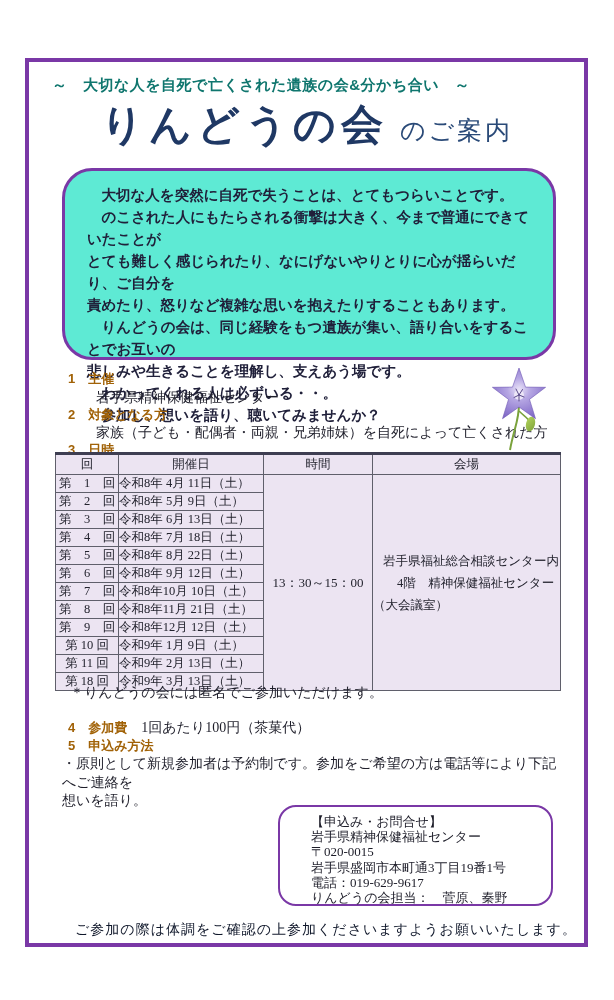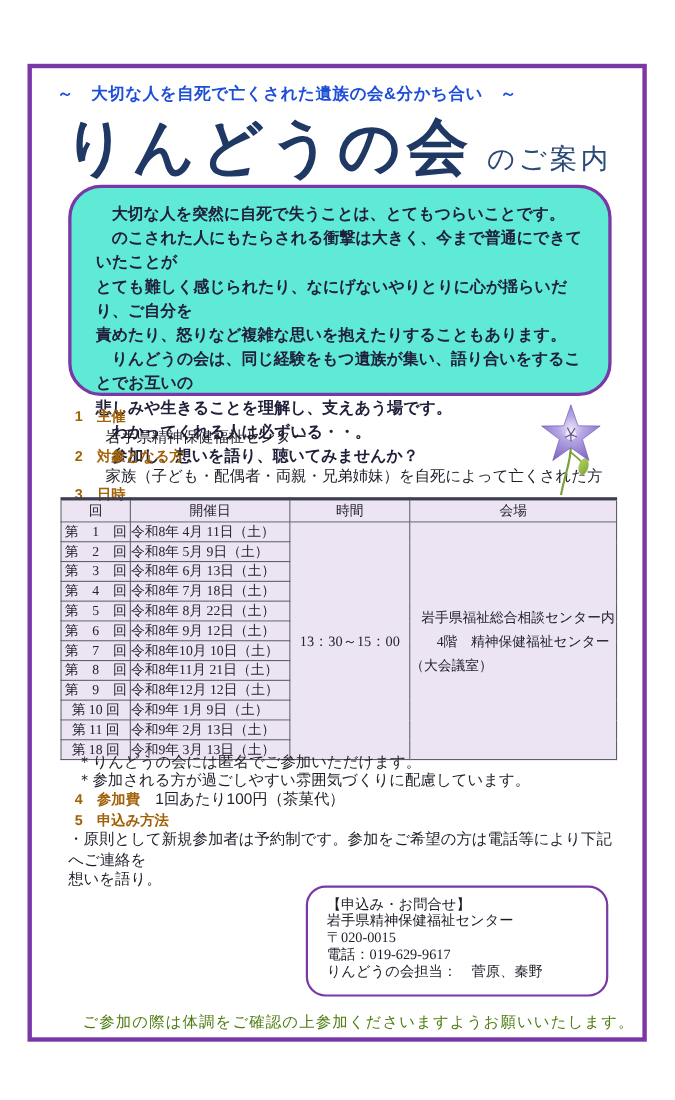--- a/index.html
+++ b/index.html
@@ -5,43 +5,43 @@
   html,body{margin:0;padding:0;background:#ffffff;}
   .page{position:relative;width:614px;height:1000px;background:#ffffff;overflow:hidden;
         font-family:"Liberation Serif","DejaVu Serif",serif;color:#1e1e2a;}
   .frame{position:absolute;left:25px;top:58px;width:563px;height:889px;
          border:4px solid #7a38a6;box-sizing:border-box;}
   .abs{position:absolute;}
 
   
   .subtitle{left:0;top:76px;width:522px;text-align:center;
             font-family:"Liberation Sans","DejaVu Sans",sans-serif;
-            font-weight:bold;font-size:15px;color:#1d4ed8;letter-spacing:.5px;}
+            font-weight:bold;font-size:15px;color:#0f766e;letter-spacing:.5px;}
   .title-row{left:0;top:97px;width:614px;text-align:center;white-space:nowrap;}
-  .title-main{font-size:56px;font-weight:600;letter-spacing:5px;color:#1f3864;}
+  .title-main{font-size:42px;font-weight:600;letter-spacing:5px;color:#1f3864;}
   .title-suffix{font-size:25px;letter-spacing:3px;color:#2a4a78;margin-left:12px;}
 
   
   .intro-box{left:62px;top:168px;width:494px;height:192px;box-sizing:border-box;
              background:#5eead4;border:3px solid #7a38a6;border-radius:30px;
              padding:13px 18px 0 22px;}
   .intro-text{margin:0;white-space:pre-line;
               font-family:"Liberation Sans","DejaVu Sans",sans-serif;
               font-weight:600;font-size:14.5px;line-height:22px;color:#20203a;}
 
   
   .sec-heading{font-family:"Liberation Sans","DejaVu Sans",sans-serif;
                font-weight:bold;font-size:13px;color:#a16207;white-space:nowrap;}
   .sec-body{font-family:"Liberation Sans","DejaVu Sans",sans-serif;
             font-size:14px;color:#1e1e2a;white-space:nowrap;}
   #s1-heading{left:68px;top:370px;} #s1-body{left:96px;top:389px;}
   #s2-heading{left:68px;top:406px;} #s2-body{left:96px;top:424px;}
   #s3-heading{left:68px;top:441px;}
   #s4-row{left:68px;top:718px;white-space:nowrap;}
-  #s4-row .sec-body{margin-left:14px;font-family:Liberation Sans, sans-serif;}
+  #s4-row .sec-body{margin-left:14px;font-family:Liberation Serif, serif;}
   #s5-heading{left:68px;top:737px;}
   .bullet{font-size:14px;line-height:18.5px;white-space:pre-line;color:#1e1e2a;}
   #bullet1{left:62px;top:755px;width:500px;}
   #bullet2{left:62px;top:791px;width:500px;}
 
   
   .schedule-table{position:absolute;left:55px;top:452px;border-collapse:collapse;
                   table-layout:fixed;font-size:12.5px;color:#23232e;
                   border:1px solid #5f5f6b;border-top:3px solid #3e3e52;}
   .schedule-table th,.schedule-table td{border:1px solid #5f5f6b;background:#ece4f2;
@@ -57,25 +57,25 @@
   .venue-line-1{padding-left:24px;}
   .venue-line-2{text-align:left;padding-right:44px;}
 
   .note{font-family:Liberation Sans, sans-serif;
         font-size:14px;color:#1e1e2a;white-space:nowrap;}
   #note1{left:70px;top:684px;} #note2{left:70px;top:701px;}
 
   
   .contact-box{left:278px;top:805px;width:275px;height:101px;box-sizing:border-box;
                background:#ffffff;border:2px solid #7a38a6;border-radius:18px;
-               padding:7px 0 0 17px;}
+               padding:7px 0 0 31px;}
   .contact-line{font-size:13px;line-height:15.2px;color:#1c1c28;white-space:nowrap;}
 
   .footer-note{left:75px;top:921px;font-size:14px;letter-spacing:1px;
-               color:#4d7c0f;white-space:nowrap;}
+               color:#0f172a;white-space:nowrap;}
 
   .flower{left:486px;top:366px;width:66px;height:88px;z-index:5;}
 </style>
 </head>
 <body>
 
 <div class="page">
   <div class="frame"></div>
 
   <div class="abs subtitle">～　大切な人を自死で亡くされた遺族の会&amp;分かち合い　～</div>
@@ -189,32 +189,32 @@
           <td class="col-date">令和9年 2月 13日（土）</td>
         </tr>
         <tr>
           <td class="col-no">第 18 回</td>
           <td class="col-date">令和9年 3月 13日（土）</td>
         </tr>
       </tbody>
   </table>
 
   <div class="abs note" id="note1">＊りんどうの会には匿名でご参加いただけます。</div>
-  <div class="abs note" id="note2">＊参加される方が過ごしやすい雰囲気づくりに配慮しています。</div>
 
   <div class="abs" id="s4-row">
     <span class="sec-heading">4　参加費</span><span class="sec-body">1回あたり100円（茶菓代）</span>
   </div>
 
   <div class="abs sec-heading" id="s5-heading">5　申込み方法</div>
   <div class="abs bullet" id="bullet1">・原則として新規参加者は予約制です。参加をご希望の方は電話等により下記へご連絡を
 想いを語り。</div>
 
   <div class="abs contact-box">
     <div class="contact-line">【申込み・お問合せ】</div>
     <div class="contact-line">岩手県精神保健福祉センター</div>
     <div class="contact-line">〒020-0015</div>
+    <div class="contact-line">岩手県盛岡市本町通3丁目19番1号</div>
     <div class="contact-line">電話：019-629-9617</div>
     <div class="contact-line">りんどうの会担当：　菅原、秦野</div>
   </div>
 
   <div class="abs footer-note">ご参加の際は体調をご確認の上参加くださいますようお願いいたします。</div>
 </div>
 
 </body></html>

